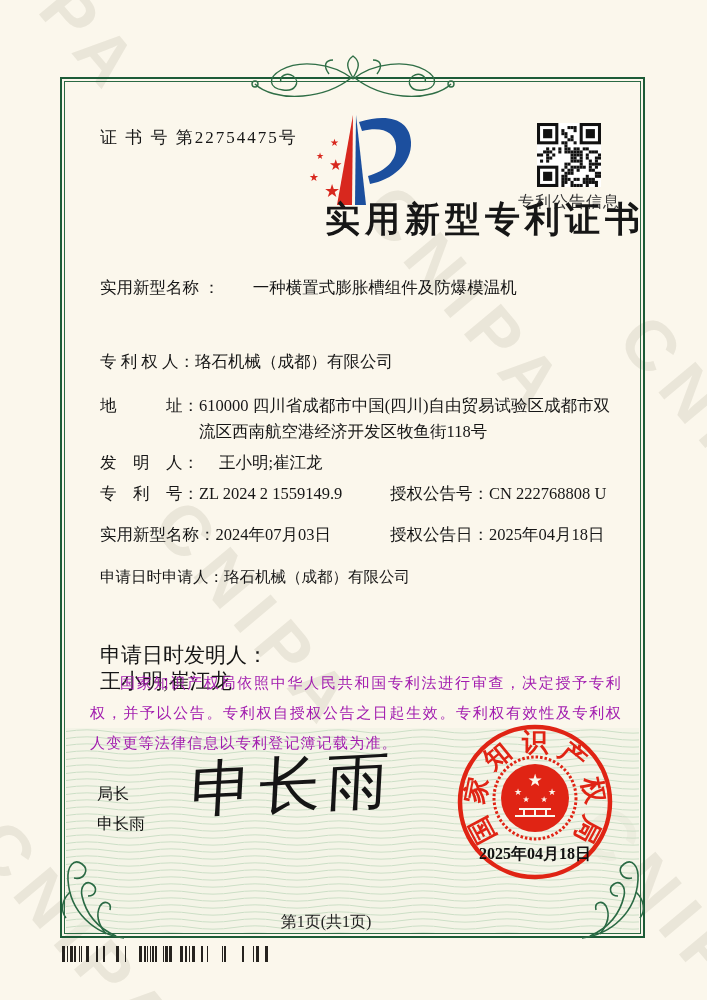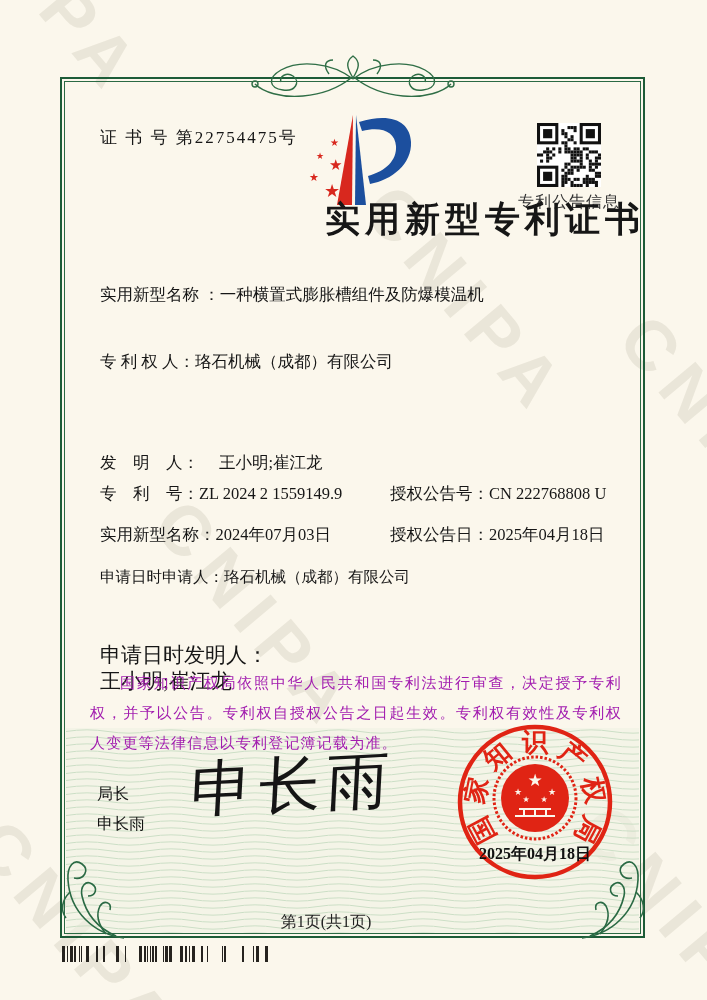--- a/index.html
+++ b/index.html
@@ -259,27 +259,31 @@
       <rect x="45.71428571428571" y="3.0476190476190474" width="15.238095238095237" height="15.238095238095237" fill="#fff"></rect>
       <rect x="48.76190476190476" y="6.095238095238095" width="9.142857142857142" height="9.142857142857142" fill="#111"></rect>
       <rect x="0" y="42.666666666666664" width="21.333333333333332" height="21.333333333333332" fill="#111"></rect>
       <rect x="3.0476190476190474" y="45.71428571428571" width="15.238095238095237" height="15.238095238095237" fill="#fff"></rect>
       <rect x="6.095238095238095" y="48.76190476190476" width="9.142857142857142" height="9.142857142857142" fill="#111"></rect>
     </svg>
   <div class="qr-caption">专利公告信息</div>
 
   <div class="title">实用新型专利证书</div>
 
-  <div class="row" style="top:282px;">
+  <div class="row" style="top:275px;gap:33px;">
     <span class="lbl">实用新型名称 ：</span>
     <span class="val">一种横置式膨胀槽组件及防爆模温机</span>
   </div>
   <div class="row" style="top:349px;">
     <span class="lbl">专 利 权 人：</span>
     <span class="val">珞石机械（成都）有限公司</span>
+  </div>
+  <div class="row" style="top:393px;">
+    <span class="lbl">地　　　址：</span>
+    <span class="val" style="width:430px;">610000 四川省成都市中国(四川)自由贸易试验区成都市双流区西南航空港经济开发区牧鱼街118号</span>
   </div>
   <div class="row" style="top:450px;gap:20px;">
     <span class="lbl">发　明　人：</span>
     <span class="val">王小明;崔江龙</span>
   </div>
   <div class="cols" style="top:481px;">
     <div class="cell c1">
       <span class="lbl">专　利　号：</span>
       <span class="val">ZL 2024 2 1559149.9</span>
     </div>

